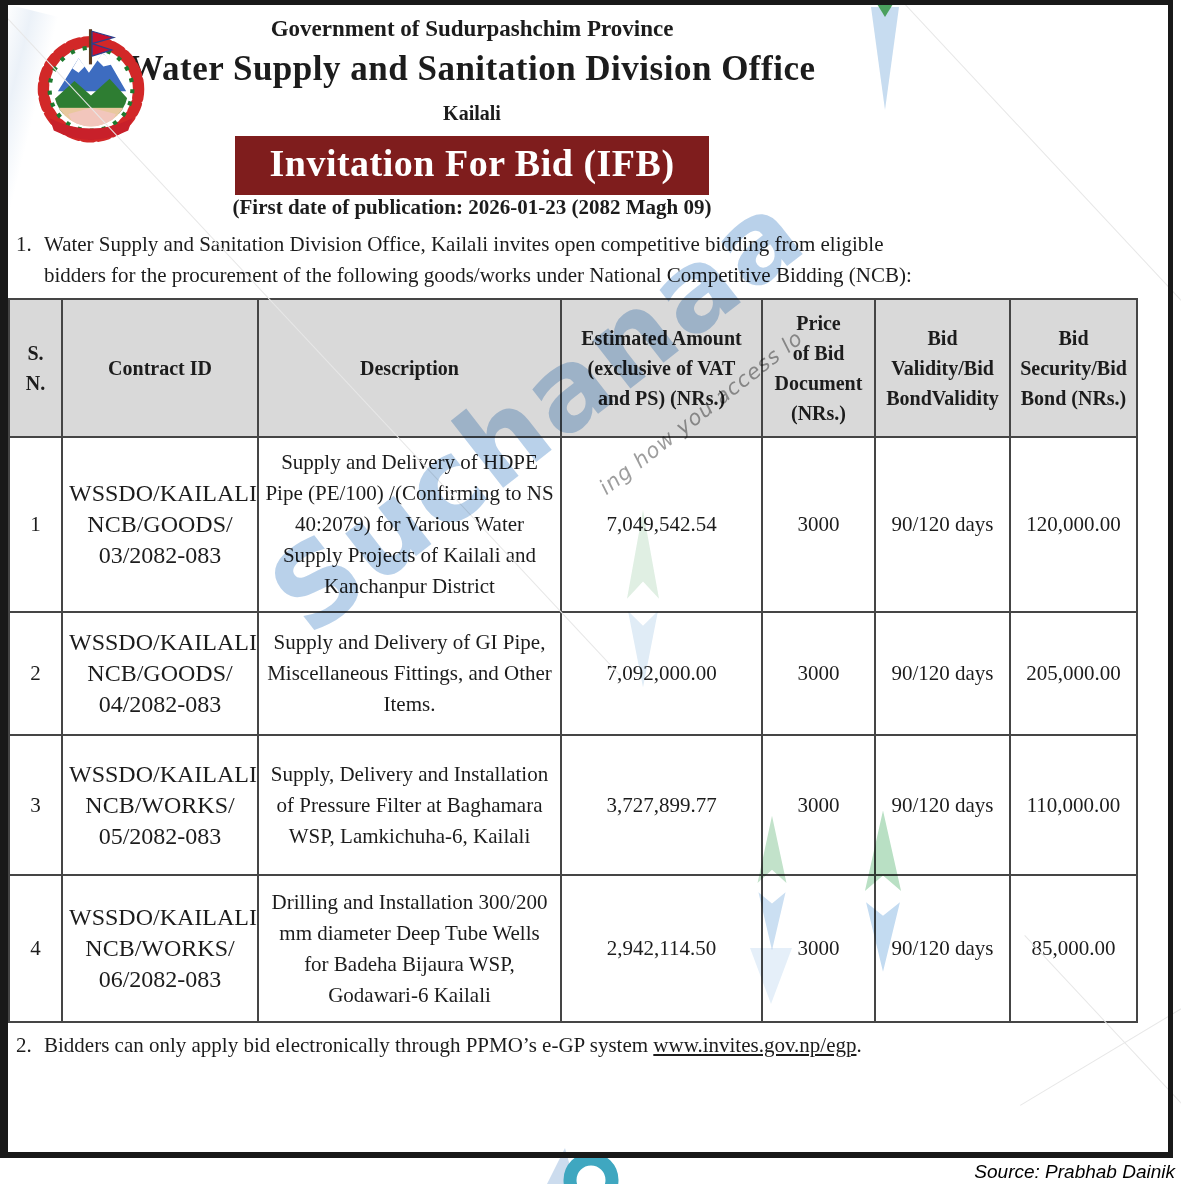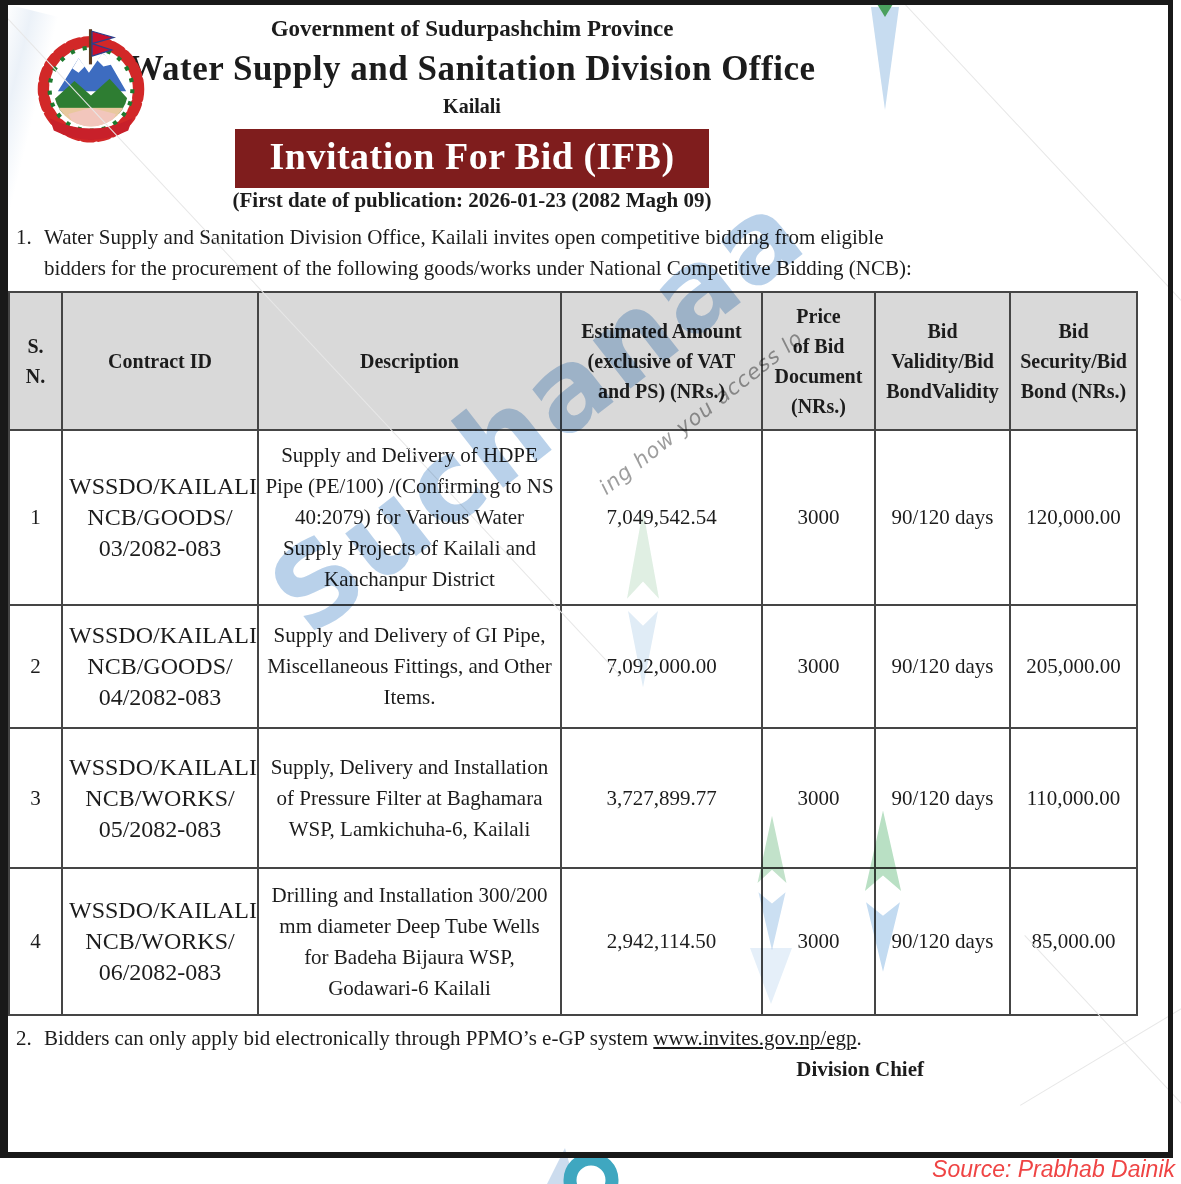--- a/index.html
+++ b/index.html
@@ -16,21 +16,21 @@
   }
 
   .doc { position:absolute; left:8px; top:5px; width:928px; z-index:1; }
 
   
   .emblem { position:absolute; left:18px; top:18px; width:130px; height:120px; }
   .gov-line, .ministry-line { text-align:center; font-weight:bold; font-size:23px; }
   .gov-line { margin-top:11px; }
   .ministry-line { margin-top:9px; }
   .office-line { text-align:center; font-weight:bold; font-size:35px; margin-top:7px; letter-spacing:0.5px; }
-  .district { text-align:center; font-weight:bold; font-size:20px; margin-top:6px; }
+  .district { text-align:center; font-weight:bold; font-size:20px; margin-top:13px; }
   .banner {
     display:block; width:fit-content; margin:11px auto 0; background:#7f1d1d; color:#ffffff;
     font-weight:bold; font-size:38px; padding:5px 34px 10px; letter-spacing:0.5px;
   }
   .pub-line { text-align:center; font-weight:bold; font-size:21px; }
 
   
   .para { display:flex; font-size:21px; line-height:31px; margin:9px 4px 0 8px; }
   .para-num { flex:none; width:28px; }
   .para-text { flex:1; }
@@ -44,21 +44,21 @@
   .ifb th { background:#d9d9d9; font-weight:bold; font-size:20px; line-height:30px; white-space:pre-line; }
   .ifb td { font-size:21px; line-height:31px; }
   .ifb td.contract { white-space:pre-line; font-size:24px; }
 
   .footer-line { margin-top:7px; }
   .signature { text-align:right; font-weight:bold; font-size:21px; margin:3px 12px 0 0; }
   .link-text { text-decoration:underline; }
 
   .source {
     position:absolute; right:6px; bottom:1px; z-index:8;
-    font-family:"Liberation Sans", sans-serif; font-style:italic; font-size:23px; color:#ef4444;
+    font-family:"Liberation Sans", sans-serif; font-style:italic; font-size:19px; color:#000000;
   }
 
   
   .wm { position:absolute; pointer-events:none; mix-blend-mode:multiply; z-index:5; }
   .wm-brand {
     left:286px; top:552px; font-family:"DejaVu Sans", sans-serif; font-weight:bold;
     font-size:112px; line-height:112px; letter-spacing:3px; color:rgba(128,172,216,0.55);
     transform:rotate(-38deg); transform-origin:left center; white-space:nowrap;
   }
   .wm-tagline {
@@ -195,21 +195,20 @@
         <td>85,000.00</td>
       </tr>
     </tbody>
   </table>
 
   <div class="para footer-line">
     <span class="para-num">2.</span>
     <span class="para-text"><span>Bidders can only apply bid electronically through PPMO’s e-GP system </span><span class="link-text">www.invites.gov.np/egp</span><span>.</span></span>
   </div>
 
-  <div class="signature">Division Chief</div>
 </div>
 
 <div class="wm wm-brand">Suchanaa</div>
 <div class="wm wm-tagline">ing how you access lo</div>
 
 <div class="wm" style="left:862px; top:4px;">
   <svg width="46" height="108" viewBox="0 0 46 108" preserveAspectRatio="none">
     <polygon points="9,3 37,3 23,106" fill="#c7dcf0"></polygon>
     <polygon points="15,0 31,0 23,13" fill="#4ba05e"></polygon>
   </svg>

